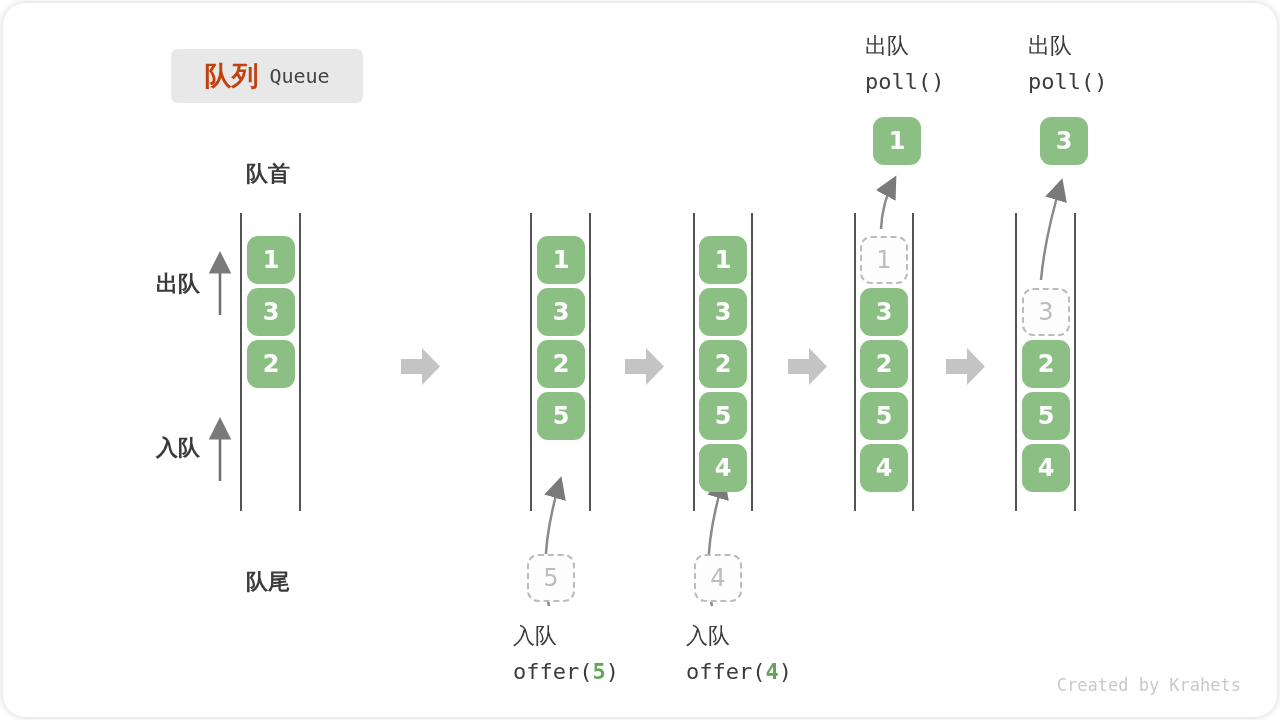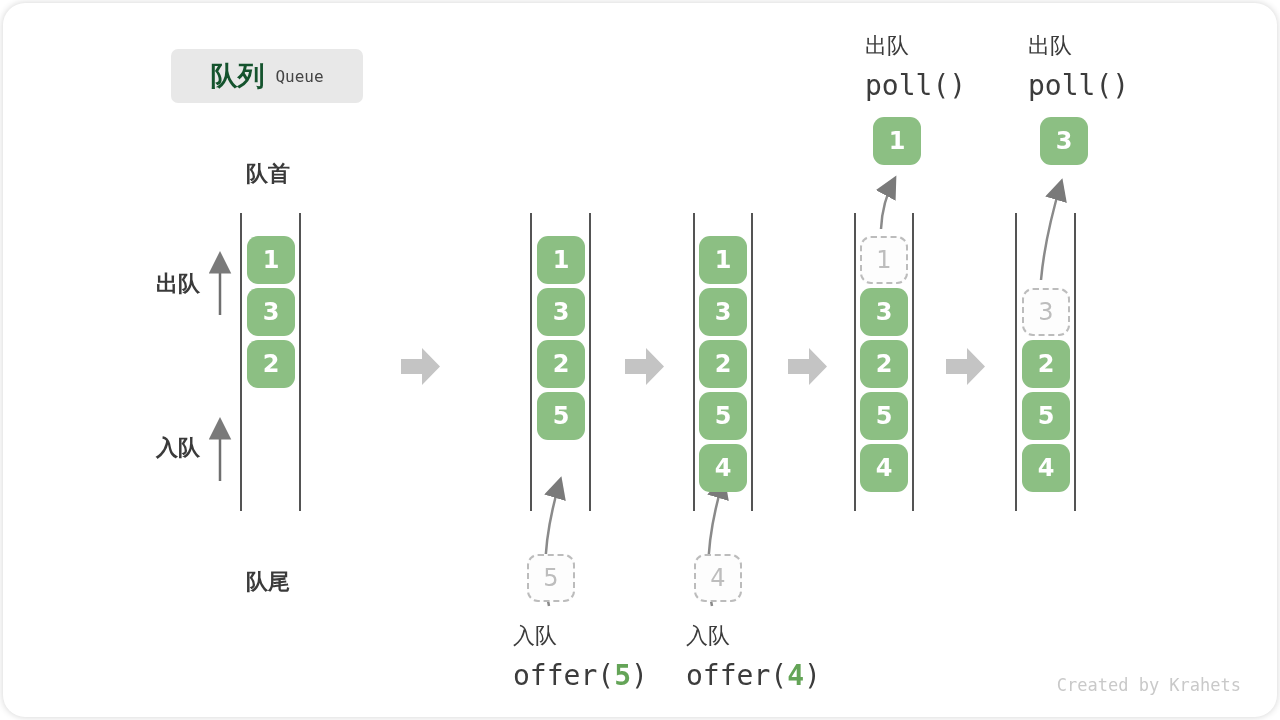--- a/index.html
+++ b/index.html
@@ -8,37 +8,37 @@
     background:#ffffff;border-radius:22px;
     box-shadow:0 0 7px rgba(0,0,0,.18);
     font-family:"Liberation Sans",sans-serif;color:#3c3c3c;
     overflow:hidden;
   }
   .title-box{
     position:absolute;left:168px;top:46px;width:192px;height:54px;
     background:#e8e8e8;border-radius:7px;
     display:flex;align-items:center;justify-content:center;gap:11px;
   }
-  .title-zh{font-size:27px;font-weight:bold;color:#14532d;}
-  .title-en{font-family:"DejaVu Sans Mono",monospace;font-size:16px;color:#444;}
+  .title-zh{font-size:27px;font-weight:bold;color:#c2410c;}
+  .title-en{font-family:"DejaVu Sans Mono",monospace;font-size:20px;color:#444;}
   .lbl{position:absolute;font-size:22px;font-weight:bold;color:#3a3a3a;white-space:nowrap;}
   .rail{position:absolute;top:210px;width:2px;height:298px;background:#545454;}
   .cell{
     position:absolute;width:48px;height:48px;box-sizing:border-box;
     background:#8cbf83;border-radius:11px;color:#fff;
     display:flex;align-items:center;justify-content:center;
     font:bold 24px "DejaVu Sans",sans-serif;
   }
   .cell.ghost{
     background:#fdfdfd;border:2.5px dashed #bcbcbc;color:#bdbdbd;
     font-weight:normal;
   }
   .op{position:absolute;white-space:nowrap;}
   .op .zh{font-size:22px;color:#3c3c3c;margin-bottom:8px;}
-  .op .code{font-family:"DejaVu Sans Mono",monospace;font-size:28px;color:#3c3c3c;}
+  .op .code{font-family:"DejaVu Sans Mono",monospace;font-size:22px;color:#3c3c3c;}
   .op .code .arg{color:#64a457;font-weight:bold;}
   .overlay{position:absolute;left:0;top:0;pointer-events:none;}
   .watermark{
     position:absolute;right:36px;bottom:22px;
     font-family:"DejaVu Sans Mono",monospace;font-size:17px;color:#c9c9c9;
   }
 </style>
 </head>
 <body>
 

